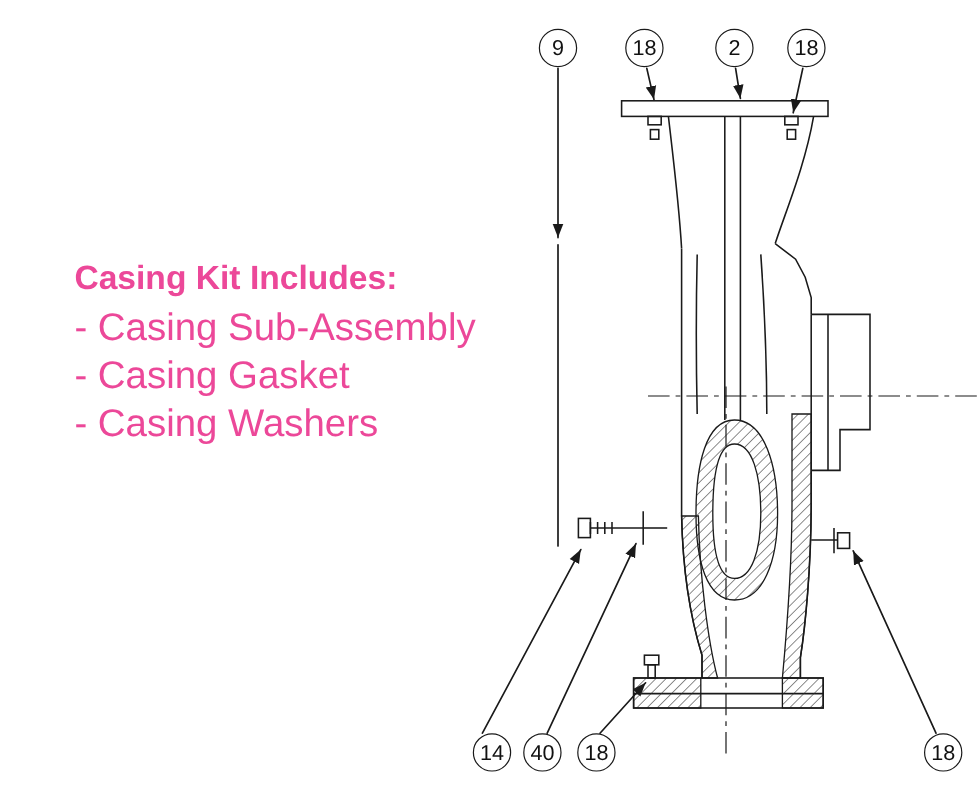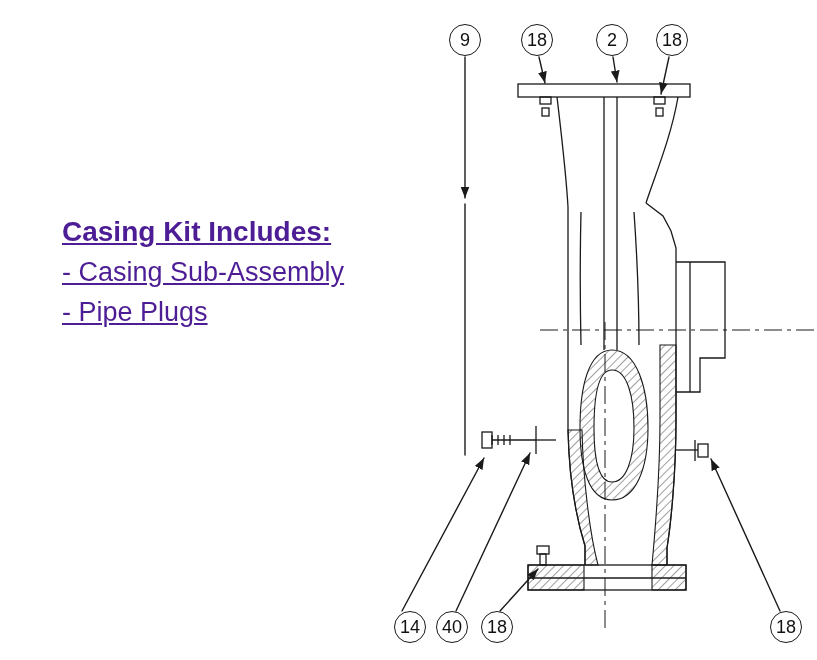--- a/index.html
+++ b/index.html
@@ -20,32 +20,31 @@
     left: 0;
     top: 0;
     width: 817px;
     height: 660px;
   }
   .note-block {
     position: absolute;
     left: 62px;
     top: 212px;
     width: 380px;
-    color: #4c1d95;
-    text-decoration: underline;
+    color: #ec4899;
   }
   .note-title {
     font-size: 28px;
     font-weight: bold;
     line-height: 40px;
     margin: 0 0 0 0;
     white-space: nowrap;
   }
   .note-item {
-    font-size: 27px;
+    font-size: 32px;
     line-height: 40px;
     white-space: nowrap;
   }
   .balloon {
     position: absolute;
     width: 32px;
     height: 32px;
     border: 1.6px solid #1a1a1a;
     border-radius: 50%;
     box-sizing: border-box;
@@ -143,21 +142,22 @@
 
     <g stroke="#1a1a1a" stroke-width="1" fill="none">
       <line x1="540" y1="330" x2="815" y2="330" stroke-dasharray="18 5 4 5"></line>
       <line x1="605" y1="322" x2="605" y2="628" stroke-dasharray="18 5 4 5"></line>
     </g>
   </svg>
 
   <div class="note-block">
     <div class="note-title">Casing Kit Includes:</div>
     <div class="note-item">- Casing Sub-Assembly</div>
-    <div class="note-item">- Pipe Plugs</div>
+    <div class="note-item">- Casing Gasket</div>
+    <div class="note-item">- Casing Washers</div>
   </div>
 
   <div class="balloon" style="left:449px; top:24px;">9</div>
   <div class="balloon" style="left:521px; top:24px;">18</div>
   <div class="balloon" style="left:596px; top:24px;">2</div>
   <div class="balloon" style="left:656px; top:24px;">18</div>
   <div class="balloon" style="left:394px; top:611px;">14</div>
   <div class="balloon" style="left:436px; top:611px;">40</div>
   <div class="balloon" style="left:481px; top:611px;">18</div>
   <div class="balloon" style="left:770px; top:611px;">18</div>

